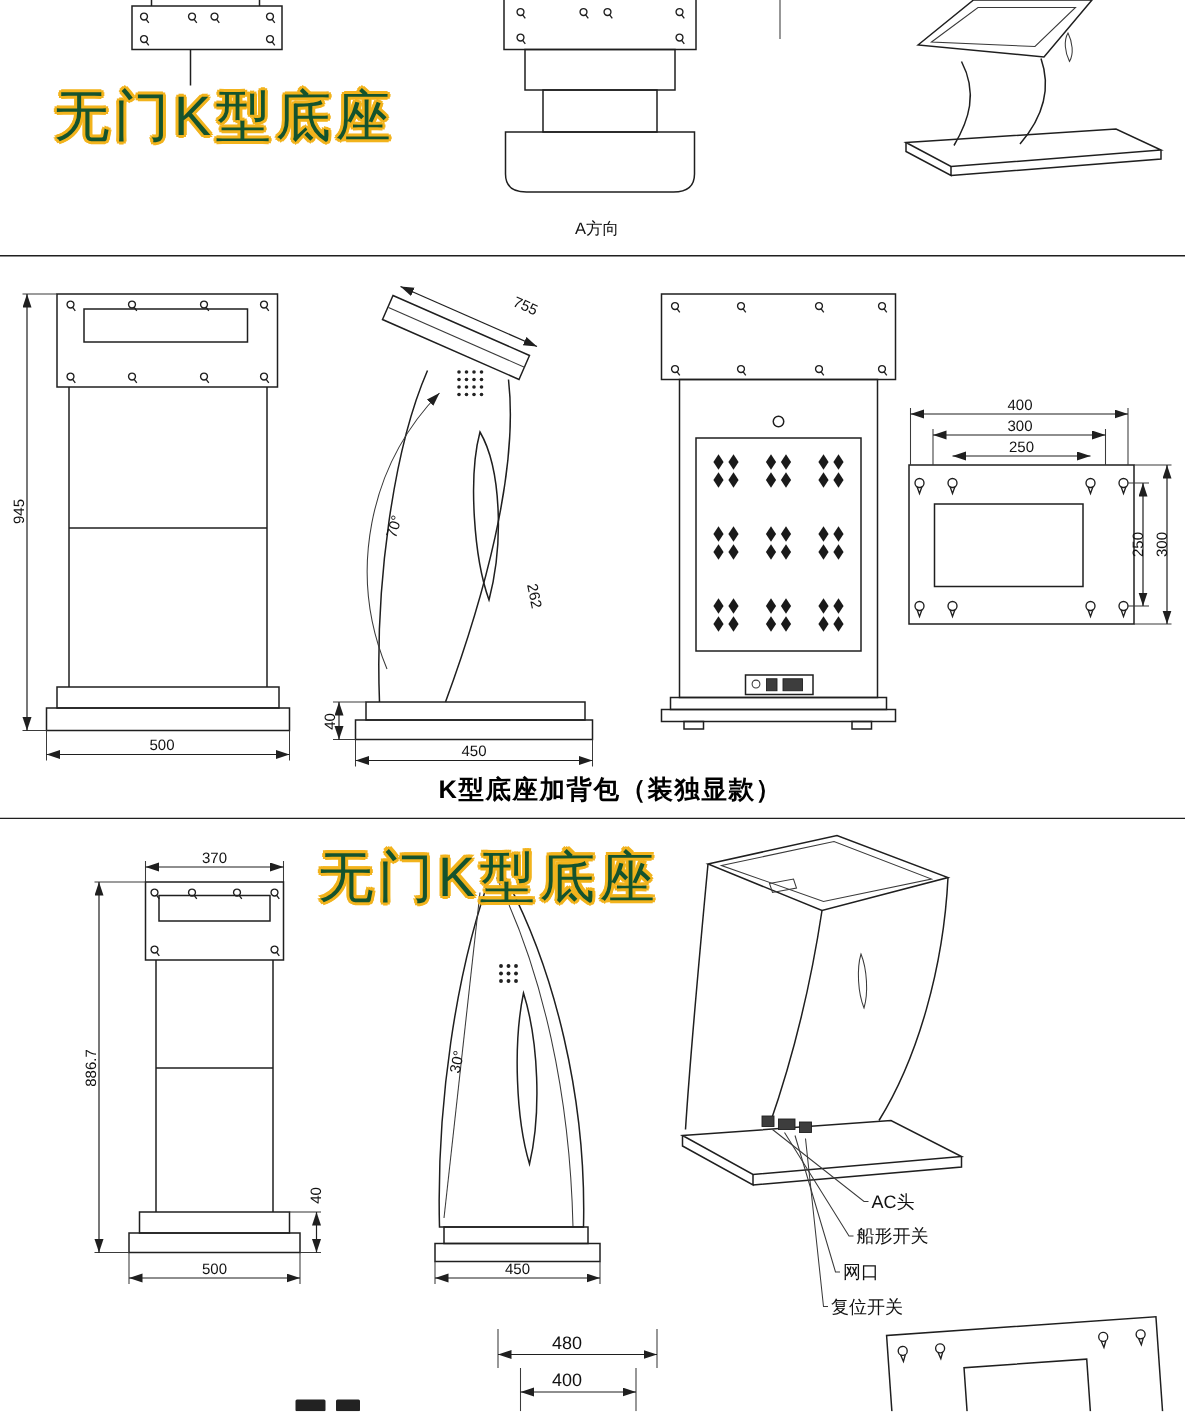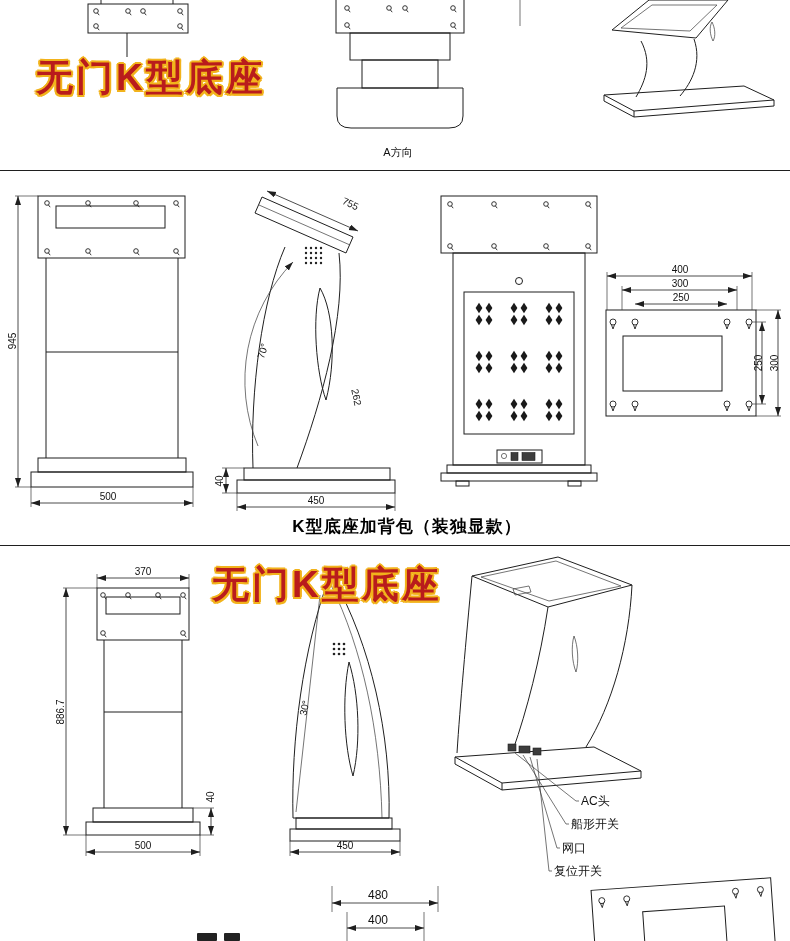--- a/index.html
+++ b/index.html
@@ -17,24 +17,24 @@
   .dt   { font-size:10px; fill:#111; text-anchor:middle; font-family:"Liberation Sans",sans-serif; }
   .dtl  { font-size:12px; fill:#111; text-anchor:middle; font-family:"Liberation Sans",sans-serif; }
   .cn   { font-size:12px; fill:#111; text-anchor:start; font-family:"Liberation Sans",sans-serif; }
   .cnm  { font-size:11px; fill:#111; text-anchor:middle; font-family:"Liberation Sans",sans-serif; }
   .dot  { fill:#222; stroke:none; }
   .dark { fill:#3d3d3d; stroke:#1f1f1f; stroke-width:0.6; }
 
   
   .fancy {
     position:absolute;
-    font-weight:bold;
+    font-weight:normal;
     font-size:37px;
     letter-spacing:3px;
-    color:#b91c1c;
+    color:#14532d;
     text-shadow:
       2px 0 0 #f2b31c, -2px 0 0 #f2b31c, 0 2px 0 #f2b31c, 0 -2px 0 #f2b31c,
       1.5px 1.5px 0 #f2b31c, -1.5px 1.5px 0 #f2b31c, 1.5px -1.5px 0 #f2b31c, -1.5px -1.5px 0 #f2b31c;
     white-space:nowrap;
   }
   .t1 { left:36px;  top:53px;  }
   .t3 { left:212px; top:560px; }
   .caption {
     position:absolute; top:515px; left:12px; width:100%;
     text-align:center; font-size:17px; font-weight:bold; color:#000; letter-spacing:1px;

